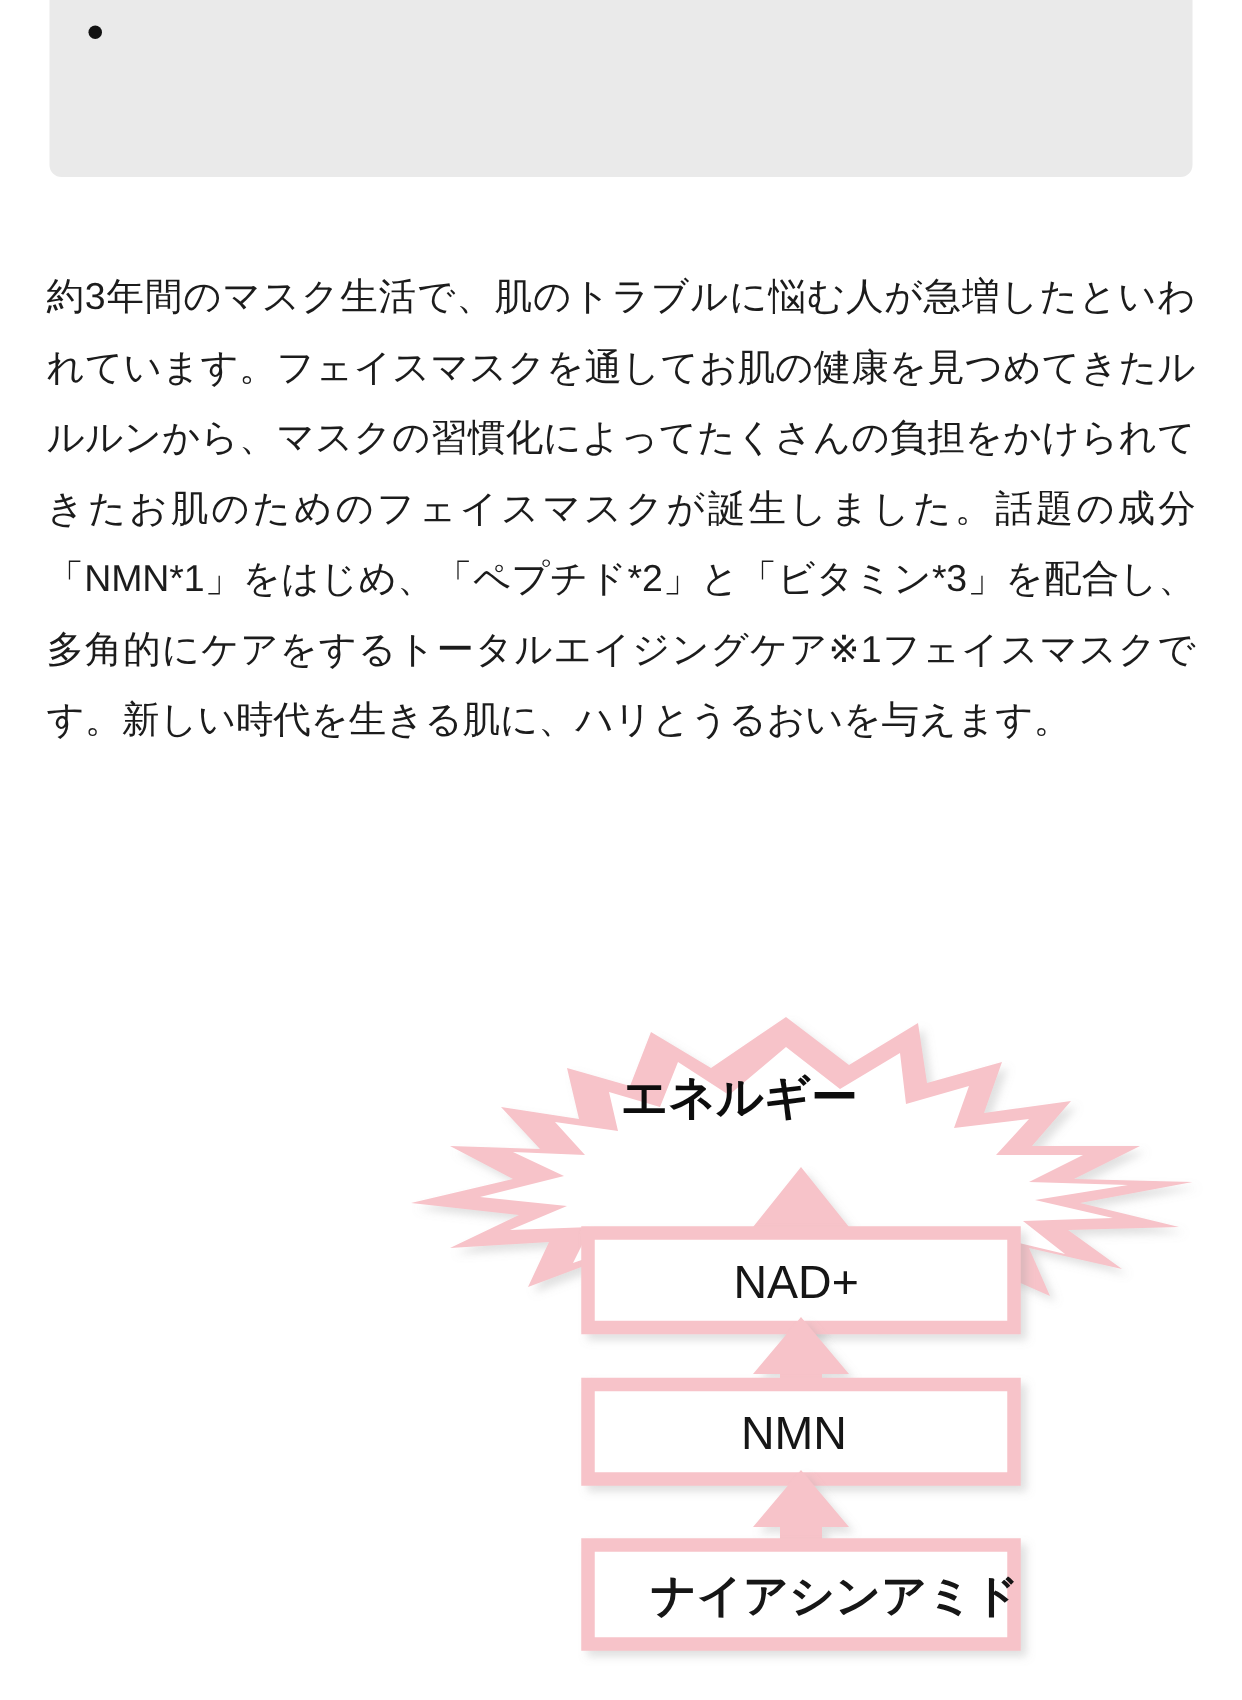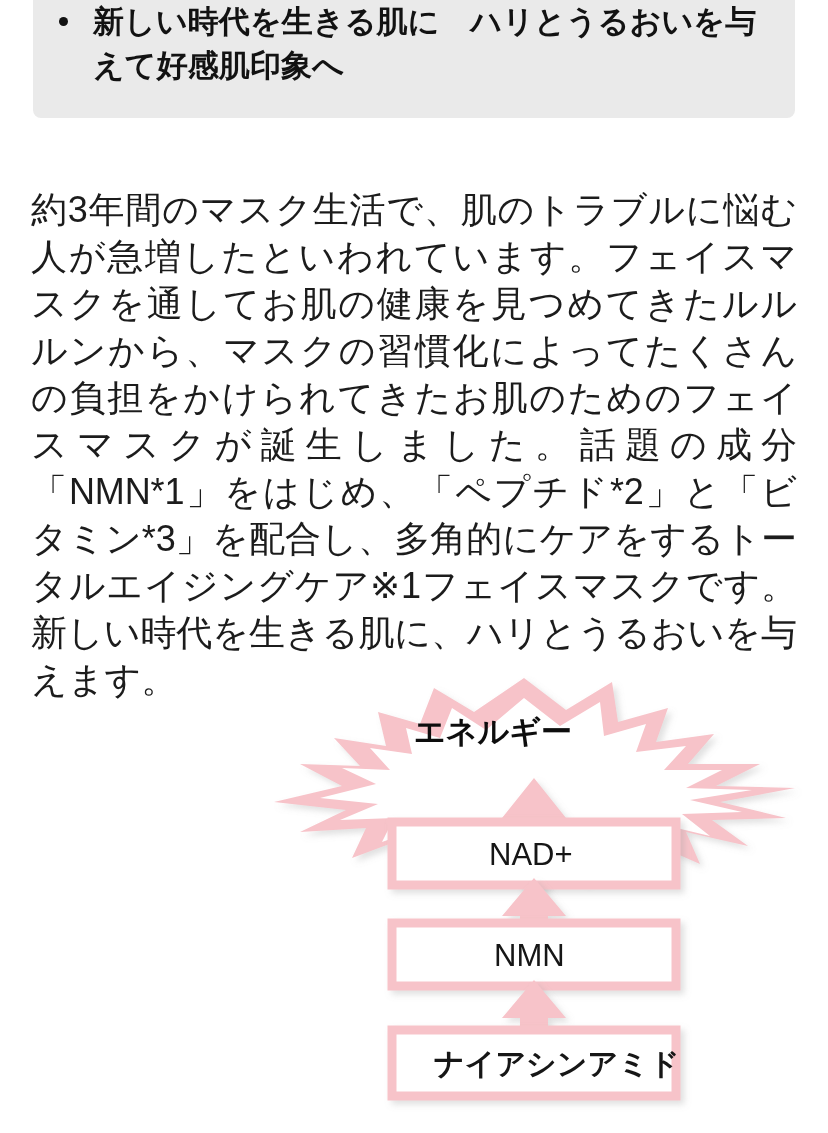--- a/index.html
+++ b/index.html
@@ -53,21 +53,21 @@
     border-radius: 50%;
     background: #121212;
   }
 
   
   .body-copy {
     position: absolute;
     left: 31px;
     top: 150px;
     width: 766px;
-    font-size: 36px;
+    font-size: 25px;
     line-height: 47px;
     color: #1c1c1c;
     letter-spacing: -0.1px;
     text-align: justify;
     text-justify: inter-character;
   }
 
   
   .diagram {
     position: absolute;
@@ -100,21 +100,20 @@
     fill: #141414;
   }
 </style>
 </head>
 <body>
 
 <div class="heading-box">
   <ul class="heading-list">
     <li class="heading-item">
       <span class="bullet-dot"></span>
-      <span>新しい時代を生きる肌に　ハリとうるおいを与えて好感肌印象へ</span>
     </li>
   </ul>
 </div>
 
 <p class="body-copy">約3年間のマスク生活で、肌のトラブルに悩む人が急増したといわれています。フェイスマスクを通してお肌の健康を見つめてきたルルルンから、マスクの習慣化によってたくさんの負担をかけられてきたお肌のためのフェイスマスクが誕生しました。話題の成分「NMN*1」をはじめ、「ペプチド*2」と「ビタミン*3」を配合し、多角的にケアをするトータルエイジングケア※1フェイスマスクです。新しい時代を生きる肌に、ハリとうるおいを与えます。</p>
 
 <div class="diagram">
   <svg class="diagram-svg" viewBox="0 0 828 473" xmlns="http://www.w3.org/2000/svg">
     <defs>
       <filter id="softshadow" x="-20%" y="-20%" width="150%" height="150%">

